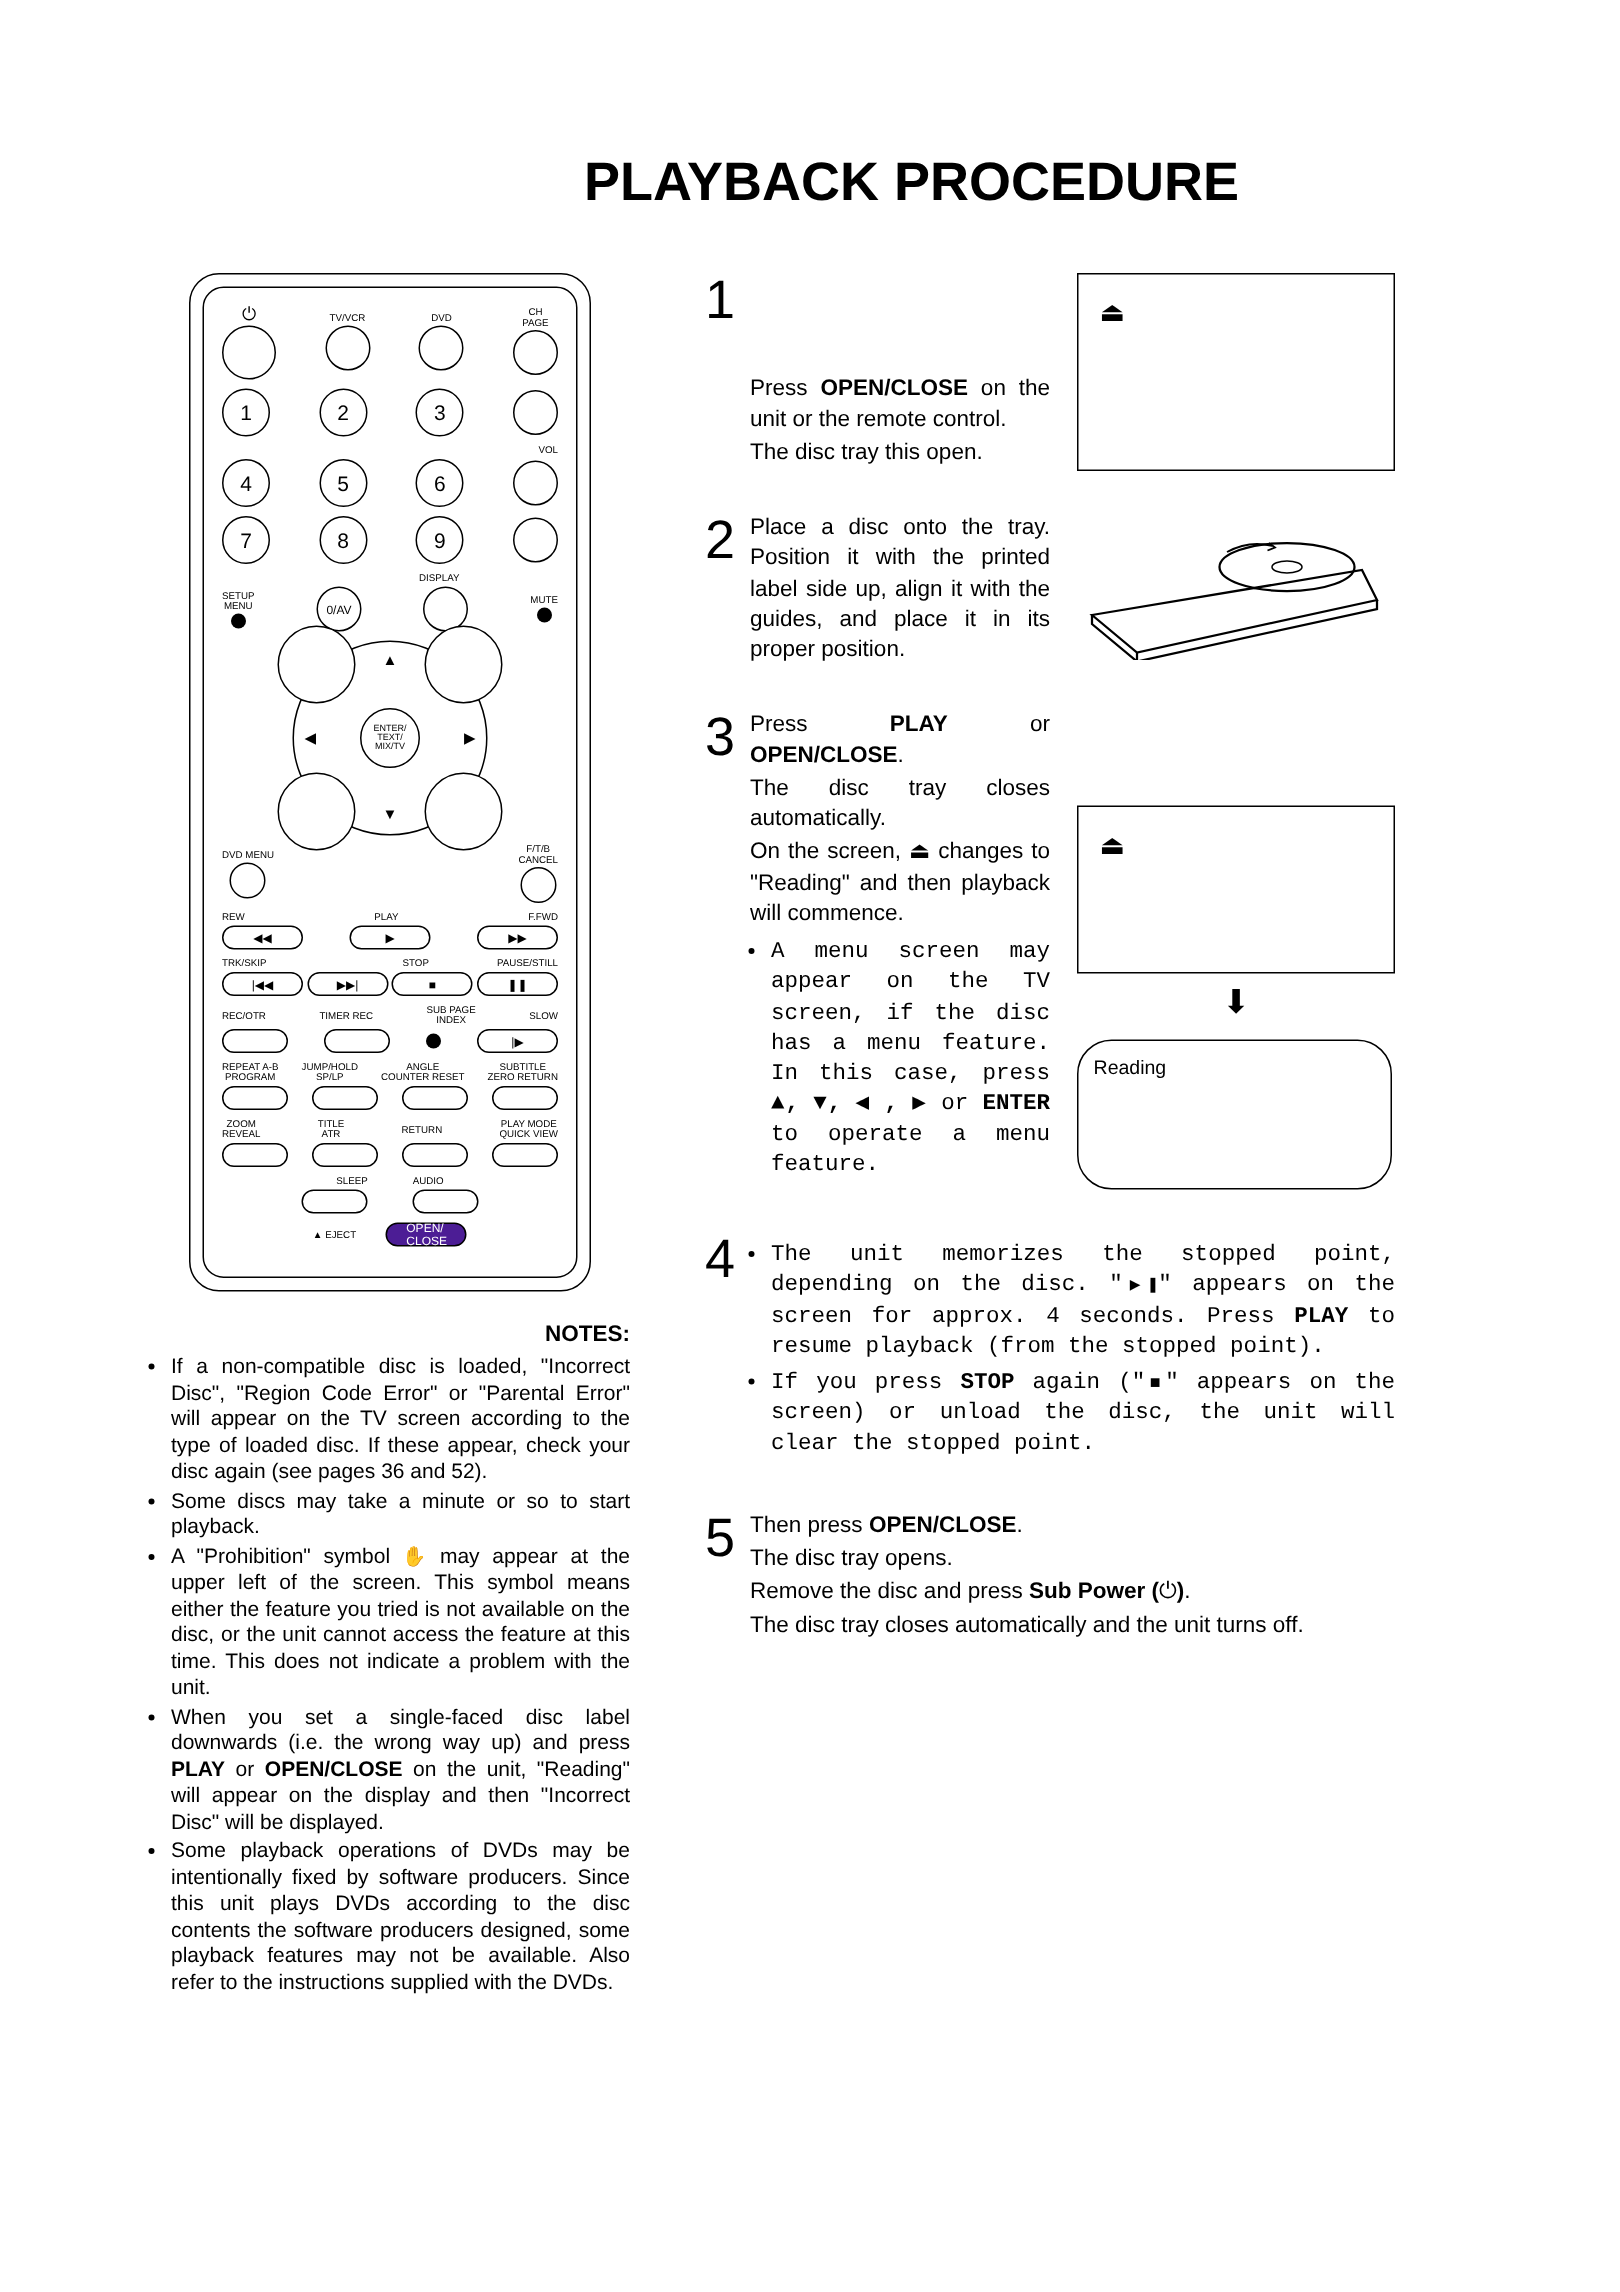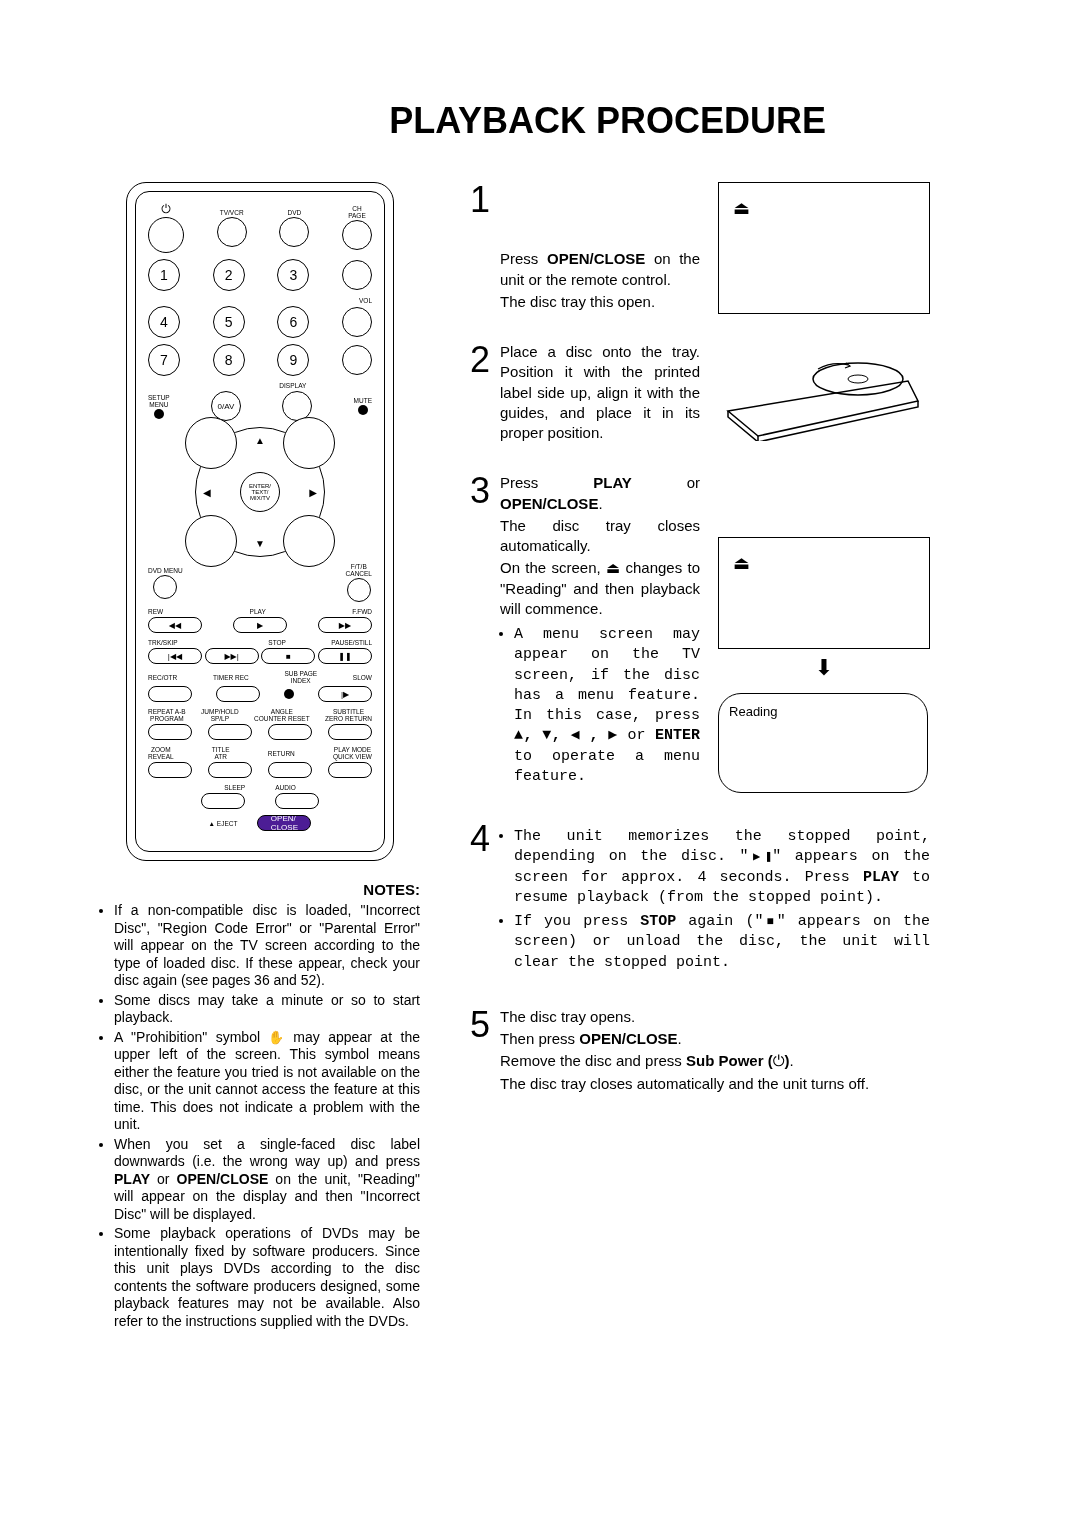--- a/index.html
+++ b/index.html
@@ -411,22 +411,22 @@
           <ul>
             <li><span>The unit memorizes the stopped point, depending on the disc. "</span><span class="tri-icon">▶❚</span><span>" appears on the screen for approx. 4 seconds. Press </span><span class="b">PLAY</span><span> to resume playback (from the stopped point).</span></li>
             <li><span>If you press </span><span class="b">STOP</span><span> again ("</span><span class="tri-icon">■</span><span>" appears on the screen) or unload the disc, the unit will clear the stopped point.</span></li>
           </ul>
         </div>
       </div>
 
       <div class="step">
         <div class="step-num">5</div>
         <div class="step-body">
+          <p><span>Then press </span><span class="b">OPEN/CLOSE</span><span>.</span></p>
           <p>The disc tray opens.</p>
-          <p><span>Then press </span><span class="b">OPEN/CLOSE</span><span>.</span></p>
           <p><span>Remove the disc and press </span><span class="b">Sub Power (</span><span>⏻</span><span class="b">)</span><span>.</span></p>
           <p>The disc tray closes automatically and the unit turns off.</p>
         </div>
       </div>
 
     </div>
   </div>
 
 </div>
 

